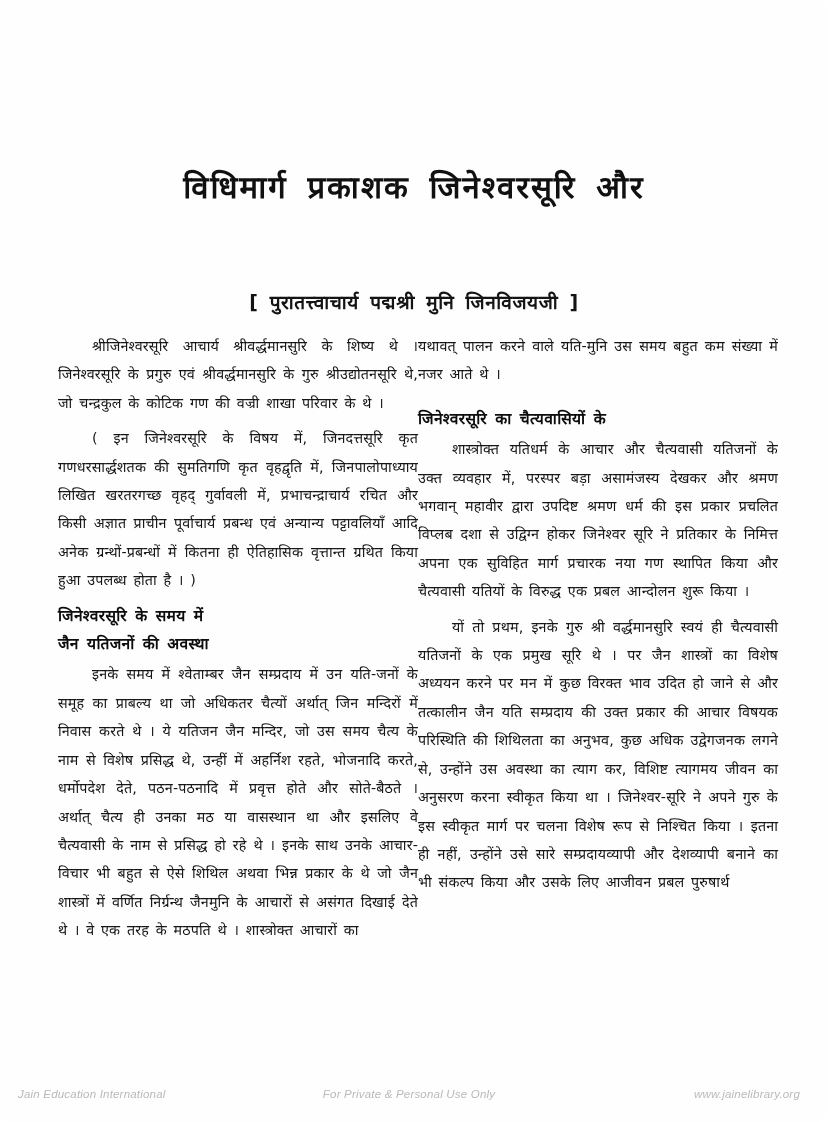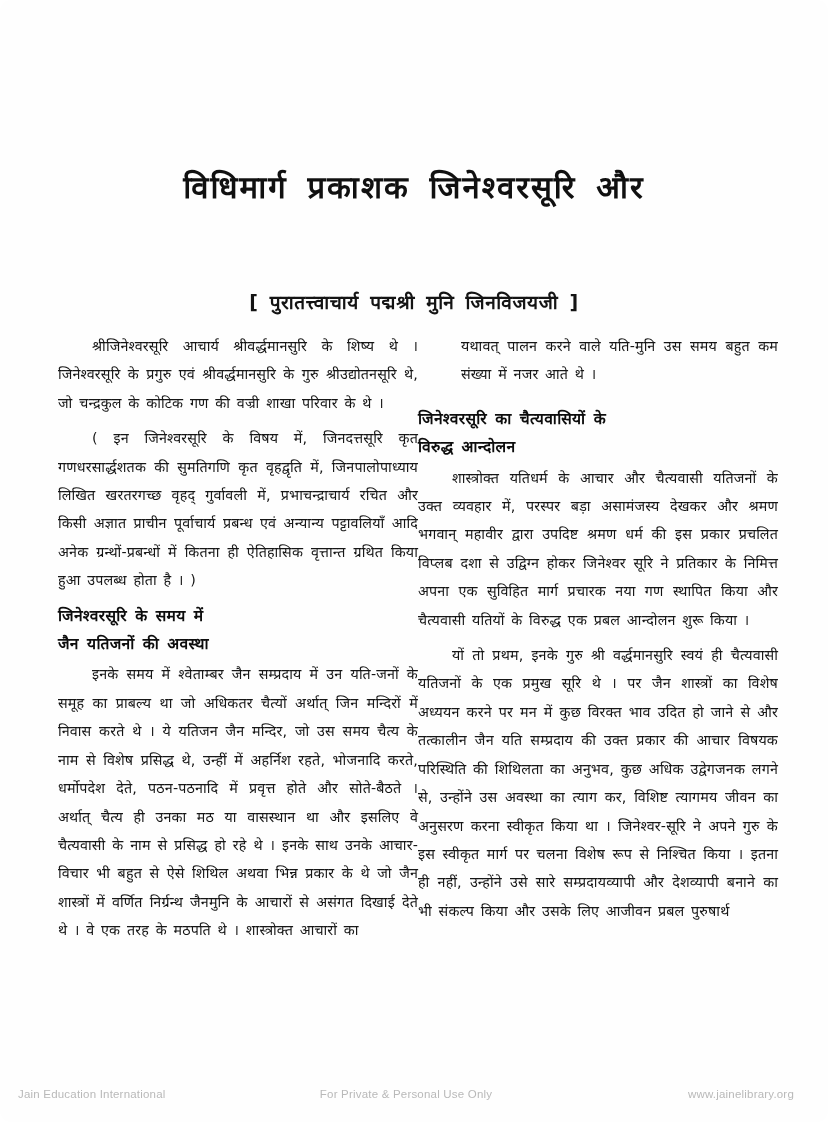--- a/index.html
+++ b/index.html
@@ -77,21 +77,20 @@
     line-height: 28.4px;
     text-align: justify;
     text-align-last: left;
     text-indent: 34px;
     word-spacing: 2.0px;
     letter-spacing: 0.15px;
     color: #161616;
   }
   p.para.no-indent {
     text-indent: 0;
-    margin-left: 43px;
   }
   p.para.tight {
     margin-bottom: 2px;
   }
 
   h2.subhead {
     margin: 4px 0 2px 0;
     font-family: "DejaVu Sans", sans-serif;
     font-size: 15.6px;
     font-weight: 700;
@@ -104,29 +103,30 @@
     display: block;
   }
   .subhead-spacer-top {
     height: 10px;
   }
 
   
   .footer {
     position: absolute;
     left: 0;
-    right: 16px;
+    right: 10px;
     bottom: 18px;
     height: 20px;
     display: flex;
     align-items: center;
     font-family: "Liberation Sans", sans-serif;
     font-size: 11.5px;
     color: #b9b9b9;
     letter-spacing: 0.2px;
+    font-style: italic;
   }
   .footer .f-left {
     position: absolute;
     left: 18px;
   }
   .footer .f-center {
     position: absolute;
     left: 0;
     right: 0;
     text-align: center;
@@ -161,21 +161,20 @@
       <p class="para">इनके समय में श्वेताम्बर जैन सम्प्रदाय में उन यति-जनों के समूह का प्राबल्य था जो अधिकतर चैत्यों अर्थात् जिन मन्दिरों में निवास करते थे । ये यतिजन जैन मन्दिर, जो उस समय चैत्य के नाम से विशेष प्रसिद्ध थे, उन्हीं में अहर्निश रहते, भोजनादि करते, धर्मोपदेश देते, पठन-पठनादि में प्रवृत्त होते और सोते-बैठते । अर्थात् चैत्य ही उनका मठ या वासस्थान था और इसलिए वे चैत्यवासी के नाम से प्रसिद्ध हो रहे थे । इनके साथ उनके आचार-विचार भी बहुत से ऐसे शिथिल अथवा भिन्न प्रकार के थे जो जैन शास्त्रों में वर्णित निर्ग्रन्थ जैनमुनि के आचारों से असंगत दिखाई देते थे । वे एक तरह के मठपति थे । शास्त्रोक्त आचारों का</p>
     </div>
 
     <div class="col">
       <p class="para no-indent tight">यथावत् पालन करने वाले यति-मुनि उस समय बहुत कम संख्या में नजर आते थे ।</p>
 
       <div class="subhead-spacer-top"></div>
 
       <h2 class="subhead">
         <span class="l1">जिनेश्वरसूरि का चैत्यवासियों के</span>
-        <span class="l2">विरुद्ध आन्दोलन</span>
       </h2>
 
       <p class="para">शास्त्रोक्त यतिधर्म के आचार और चैत्यवासी यतिजनों के उक्त व्यवहार में, परस्पर बड़ा असामंजस्य देखकर और श्रमण भगवान् महावीर द्वारा उपदिष्ट श्रमण धर्म की इस प्रकार प्रचलित विप्लब दशा से उद्विग्न होकर जिनेश्वर सूरि ने प्रतिकार के निमित्त अपना एक सुविहित मार्ग प्रचारक नया गण स्थापित किया और चैत्यवासी यतियों के विरुद्ध एक प्रबल आन्दोलन शुरू किया ।</p>
       <p class="para">यों तो प्रथम, इनके गुरु श्री वर्द्धमानसुरि स्वयं ही चैत्यवासी यतिजनों के एक प्रमुख सूरि थे । पर जैन शास्त्रों का विशेष अध्ययन करने पर मन में कुछ विरक्त भाव उदित हो जाने से और तत्कालीन जैन यति सम्प्रदाय की उक्त प्रकार की आचार विषयक परिस्थिति की शिथिलता का अनुभव, कुछ अधिक उद्वेगजनक लगने से, उन्होंने उस अवस्था का त्याग कर, विशिष्ट त्यागमय जीवन का अनुसरण करना स्वीकृत किया था । जिनेश्वर-सूरि ने अपने गुरु के इस स्वीकृत मार्ग पर चलना विशेष रूप से निश्चित किया । इतना ही नहीं, उन्होंने उसे सारे सम्प्रदायव्यापी और देशव्यापी बनाने का भी संकल्प किया और उसके लिए आजीवन प्रबल पुरुषार्थ</p>
     </div>
 
   </div>
 
   <div class="footer">
     <span class="f-left">Jain Education International</span>

